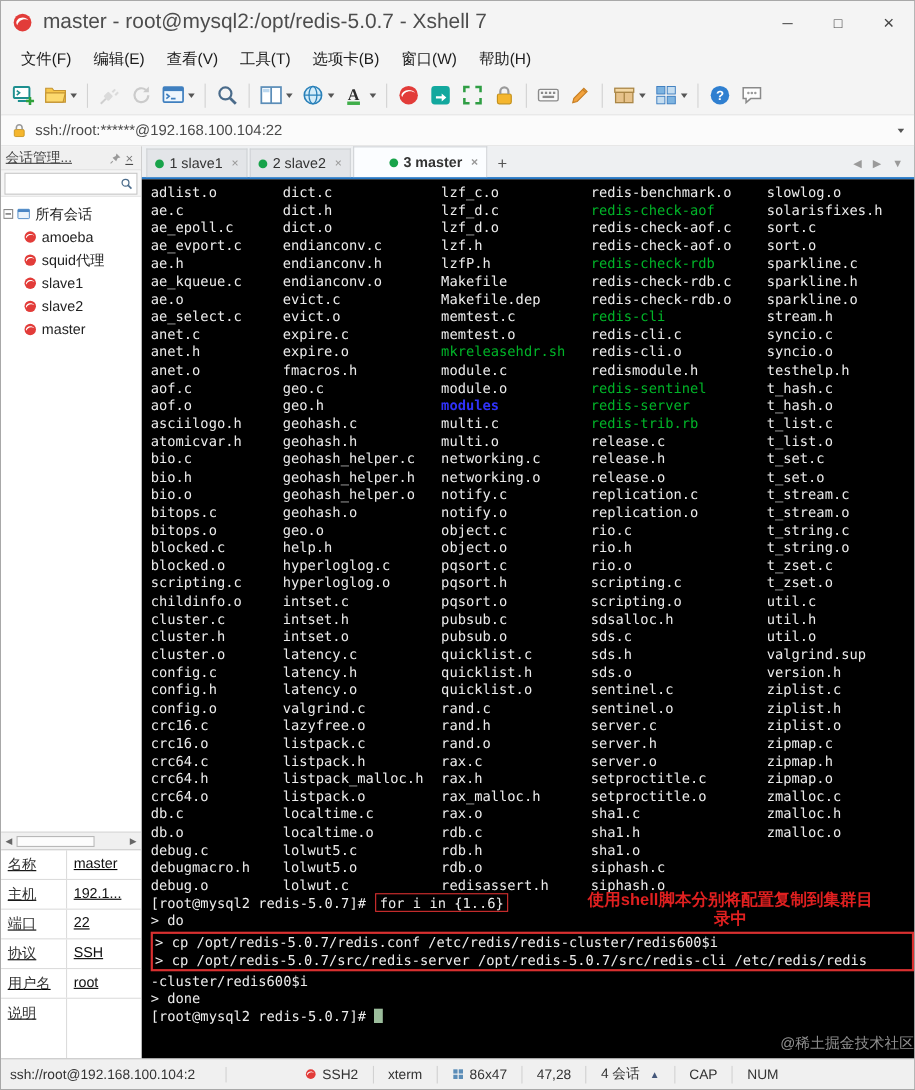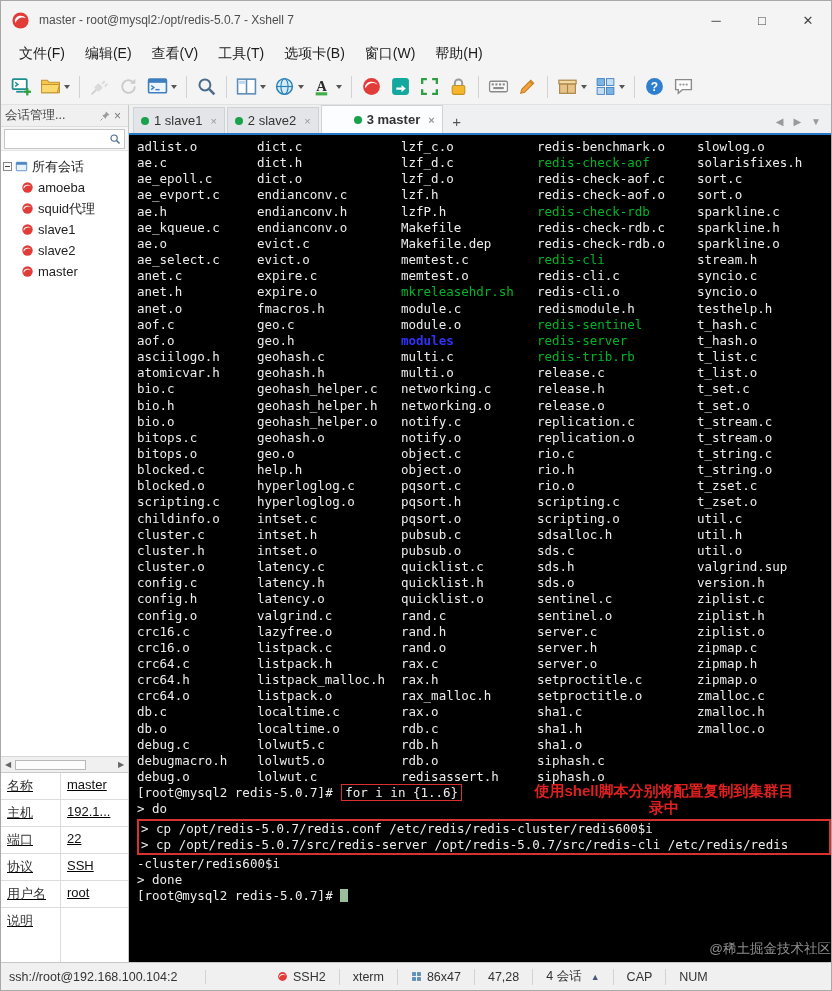--- a/index.html
+++ b/index.html
@@ -1,41 +1,41 @@
 <!DOCTYPE html>
 <html><head>
 <meta charset="utf-8">
 <style>
 *{margin:0;padding:0;box-sizing:border-box;}
 html,body{width:832px;height:991px;overflow:hidden;}
 body{font-family:"Liberation Sans",sans-serif;background:#e8e8e8;}
 .window{width:832px;height:991px;display:flex;flex-direction:column;border:1px solid #a8a8a8;background:#f4f4f4;}
 
 .titlebar{height:38px;flex:0 0 38px;display:flex;align-items:center;padding-left:10px;background:#f4f4f4;}
-.title-text{flex:1;font-size:12px;color:#4d4d4d;margin-left:9px;white-space:nowrap;overflow:hidden;}
+.title-text{flex:1;font-size:19px;color:#4d4d4d;margin-left:9px;white-space:nowrap;overflow:hidden;}
 .win-btn{width:46px;height:38px;display:flex;align-items:center;justify-content:center;font-size:13px;color:#444;}
 
 .menubar{height:30px;flex:0 0 30px;display:flex;align-items:center;background:#f4f4f4;padding-left:8px;font-size:14px;color:#1c1c1c;}
 .menu-item{padding:4px 10px;}
 
 .toolbar{height:36px;flex:0 0 36px;display:flex;align-items:center;background:#f4f4f4;padding:0 6px;border-bottom:1px solid #e1e1e1;}
 .tbtn{height:28px;display:flex;align-items:center;padding:0 3px;margin:0 1px;}
 .tbtn.disabled{opacity:.4;}
 .caret{width:0;height:0;border-left:3.5px solid transparent;border-right:3.5px solid transparent;border-top:4px solid #555;margin-left:3px;display:inline-block;}
 .tsep{width:1px;height:22px;background:#d2d2d2;margin:0 5px;}
 
 .addressbar{height:28px;flex:0 0 28px;display:flex;align-items:center;background:#fbfbfb;border-bottom:1px solid #e2e2e2;padding:0 9px;font-size:13.5px;color:#4a4a4a;}
 .addr-text{flex:1;margin-left:7px;}
 
 .infobar{height:30px;flex:0 0 30px;display:flex;align-items:center;background:#f4f4f4;border-bottom:1px solid #dadada;padding:0 8px;font-size:13.5px;color:#8d8d8d;}
 .info-text{margin-left:6px;}
 
 .main{flex:1;display:flex;min-height:0;}
 .left-panel{width:128px;flex:0 0 128px;background:#fdfdfd;border-right:1px solid #c6c6c6;display:flex;flex-direction:column;}
-.panel-header{height:22px;flex:0 0 22px;background:#f0f0f0;border-bottom:1px solid #ddd;display:flex;align-items:center;font-size:12.5px;color:#474747;padding:0 4px;}
+.panel-header{height:22px;flex:0 0 22px;background:#f0f0f0;border-bottom:1px solid #ddd;display:flex;align-items:center;font-size:12.5px;color:#474747;padding:0 4px;text-decoration:underline;}
 .ph-title{flex:1;white-space:nowrap;overflow:hidden;}
 .ph-x{color:#777;padding:0 3px;font-size:12px;}
 .searchrow{height:24px;flex:0 0 24px;background:#f6f6f6;border-bottom:1px solid #e4e4e4;padding:2px 3px;}
 .searchbox{height:20px;background:#fff;border:1px solid #c5c5c5;display:flex;align-items:center;justify-content:flex-end;padding:0 3px;}
 .tree{flex:1;background:#fff;padding:5px 2px;overflow:hidden;font-size:13px;color:#222;}
 .troot,.titem{display:flex;align-items:center;height:21px;white-space:nowrap;overflow:hidden;}
 .titem{padding-left:18px;}
 .tlabel{margin-left:4px;}
 .expander{width:9px;height:9px;border:1px solid #888;background:#fff;display:inline-flex;align-items:center;justify-content:center;margin-right:3px;flex:0 0 9px;}
 .expander::after{content:"";width:5px;height:1px;background:#444;}
@@ -292,20 +292,30 @@
             <g fill="#9a9a9a">
               <circle cx="7" cy="8.2" r="1.1"></circle>
               <circle cx="10" cy="8.2" r="1.1"></circle>
               <circle cx="13" cy="8.2" r="1.1"></circle>
             </g>
           </svg>
         </span>
       </div>
     </div>
 
+  <div class="addressbar">
+    <span class="icon" id="addrlock">
+        <svg viewBox="0 0 20 20" width="15" height="15">
+          <rect x="4" y="9" width="12" height="8.5" rx="1.5" fill="#f5b62e" stroke="#c4911c"></rect>
+          <path d="M6.5 9V6.8a3.5 3.5 0 0 1 7 0V9" fill="none" stroke="#9a9a9a" stroke-width="1.9"></path>
+        </svg>
+      </span>
+    <span class="addr-text">ssh://root:******@192.168.100.104:22</span>
+    <span class="caret"></span>
+  </div>
 
 
   <div class="main">
 
     <div class="left-panel">
       <div class="panel-header">
         <span class="ph-title">会话管理...</span>
         <span class="icon" id="pin">
             <svg viewBox="0 0 20 20" width="12" height="12">
               <path d="M11.5 2.5l6 6-4 1-2.5 5-5.5-5.5 5-2.5z" fill="#9a9a9a"></path>

